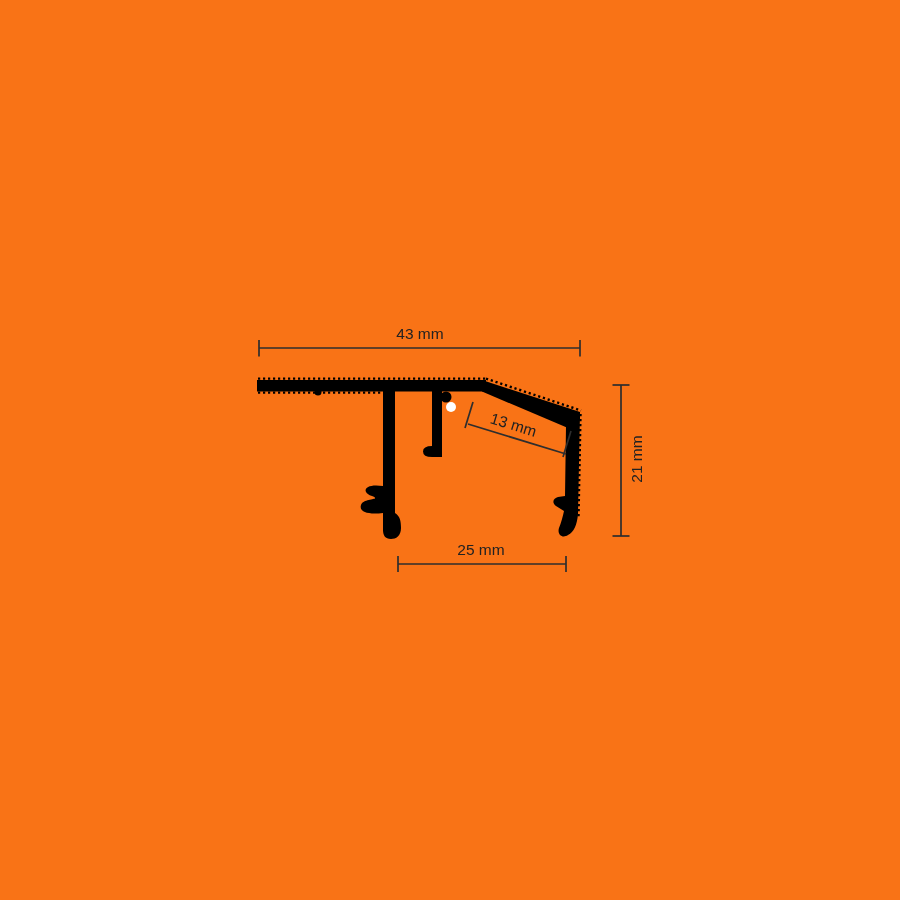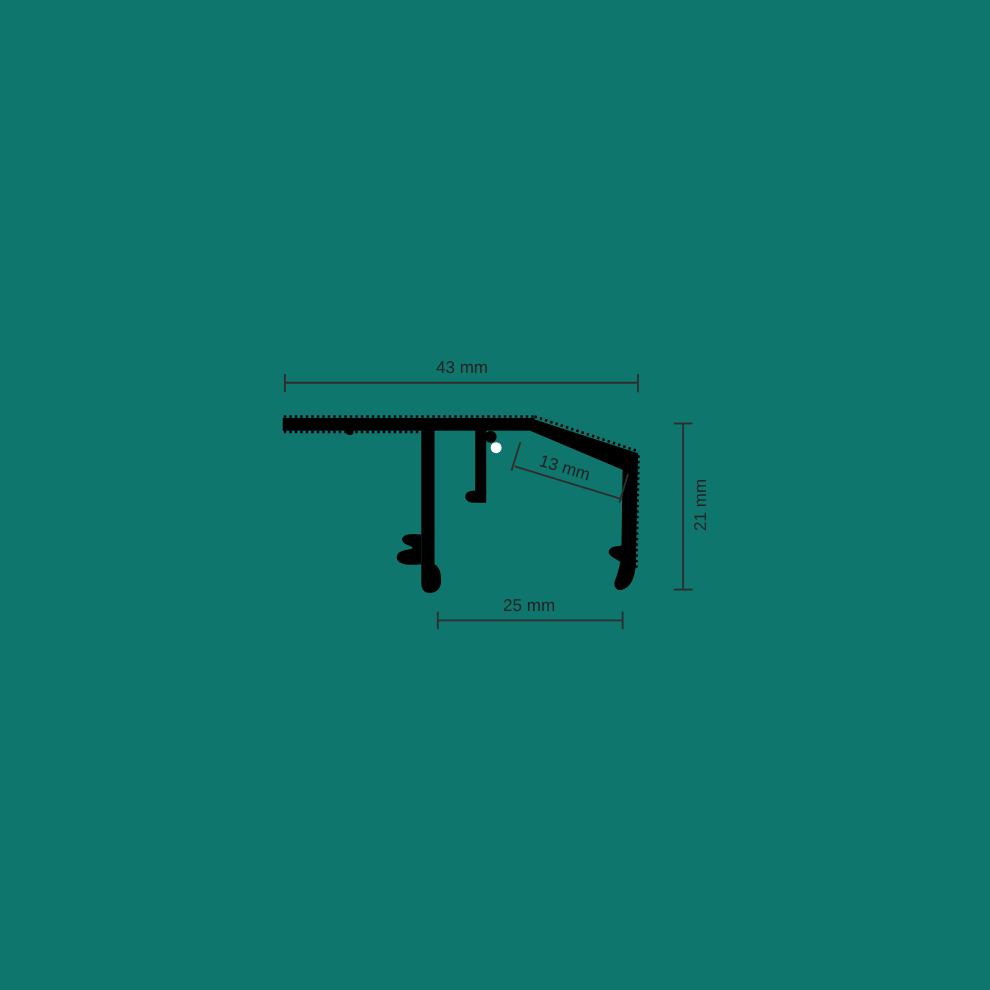--- a/index.html
+++ b/index.html
@@ -4,21 +4,21 @@
 <style>
   html, body {
     margin: 0;
     padding: 0;
     background: #ffffff;
   }
   .stage {
     position: relative;
     width: 900px;
     height: 900px;
-    background: #0f766e;
+    background: #f97316;
     overflow: hidden;
   }
   svg { display: block; }
   .notch   { fill: #ffffff; }
 
   
   .serr {
     stroke: #000000;
     stroke-width: 2.4;
     stroke-dasharray: 2.2 2.8;

